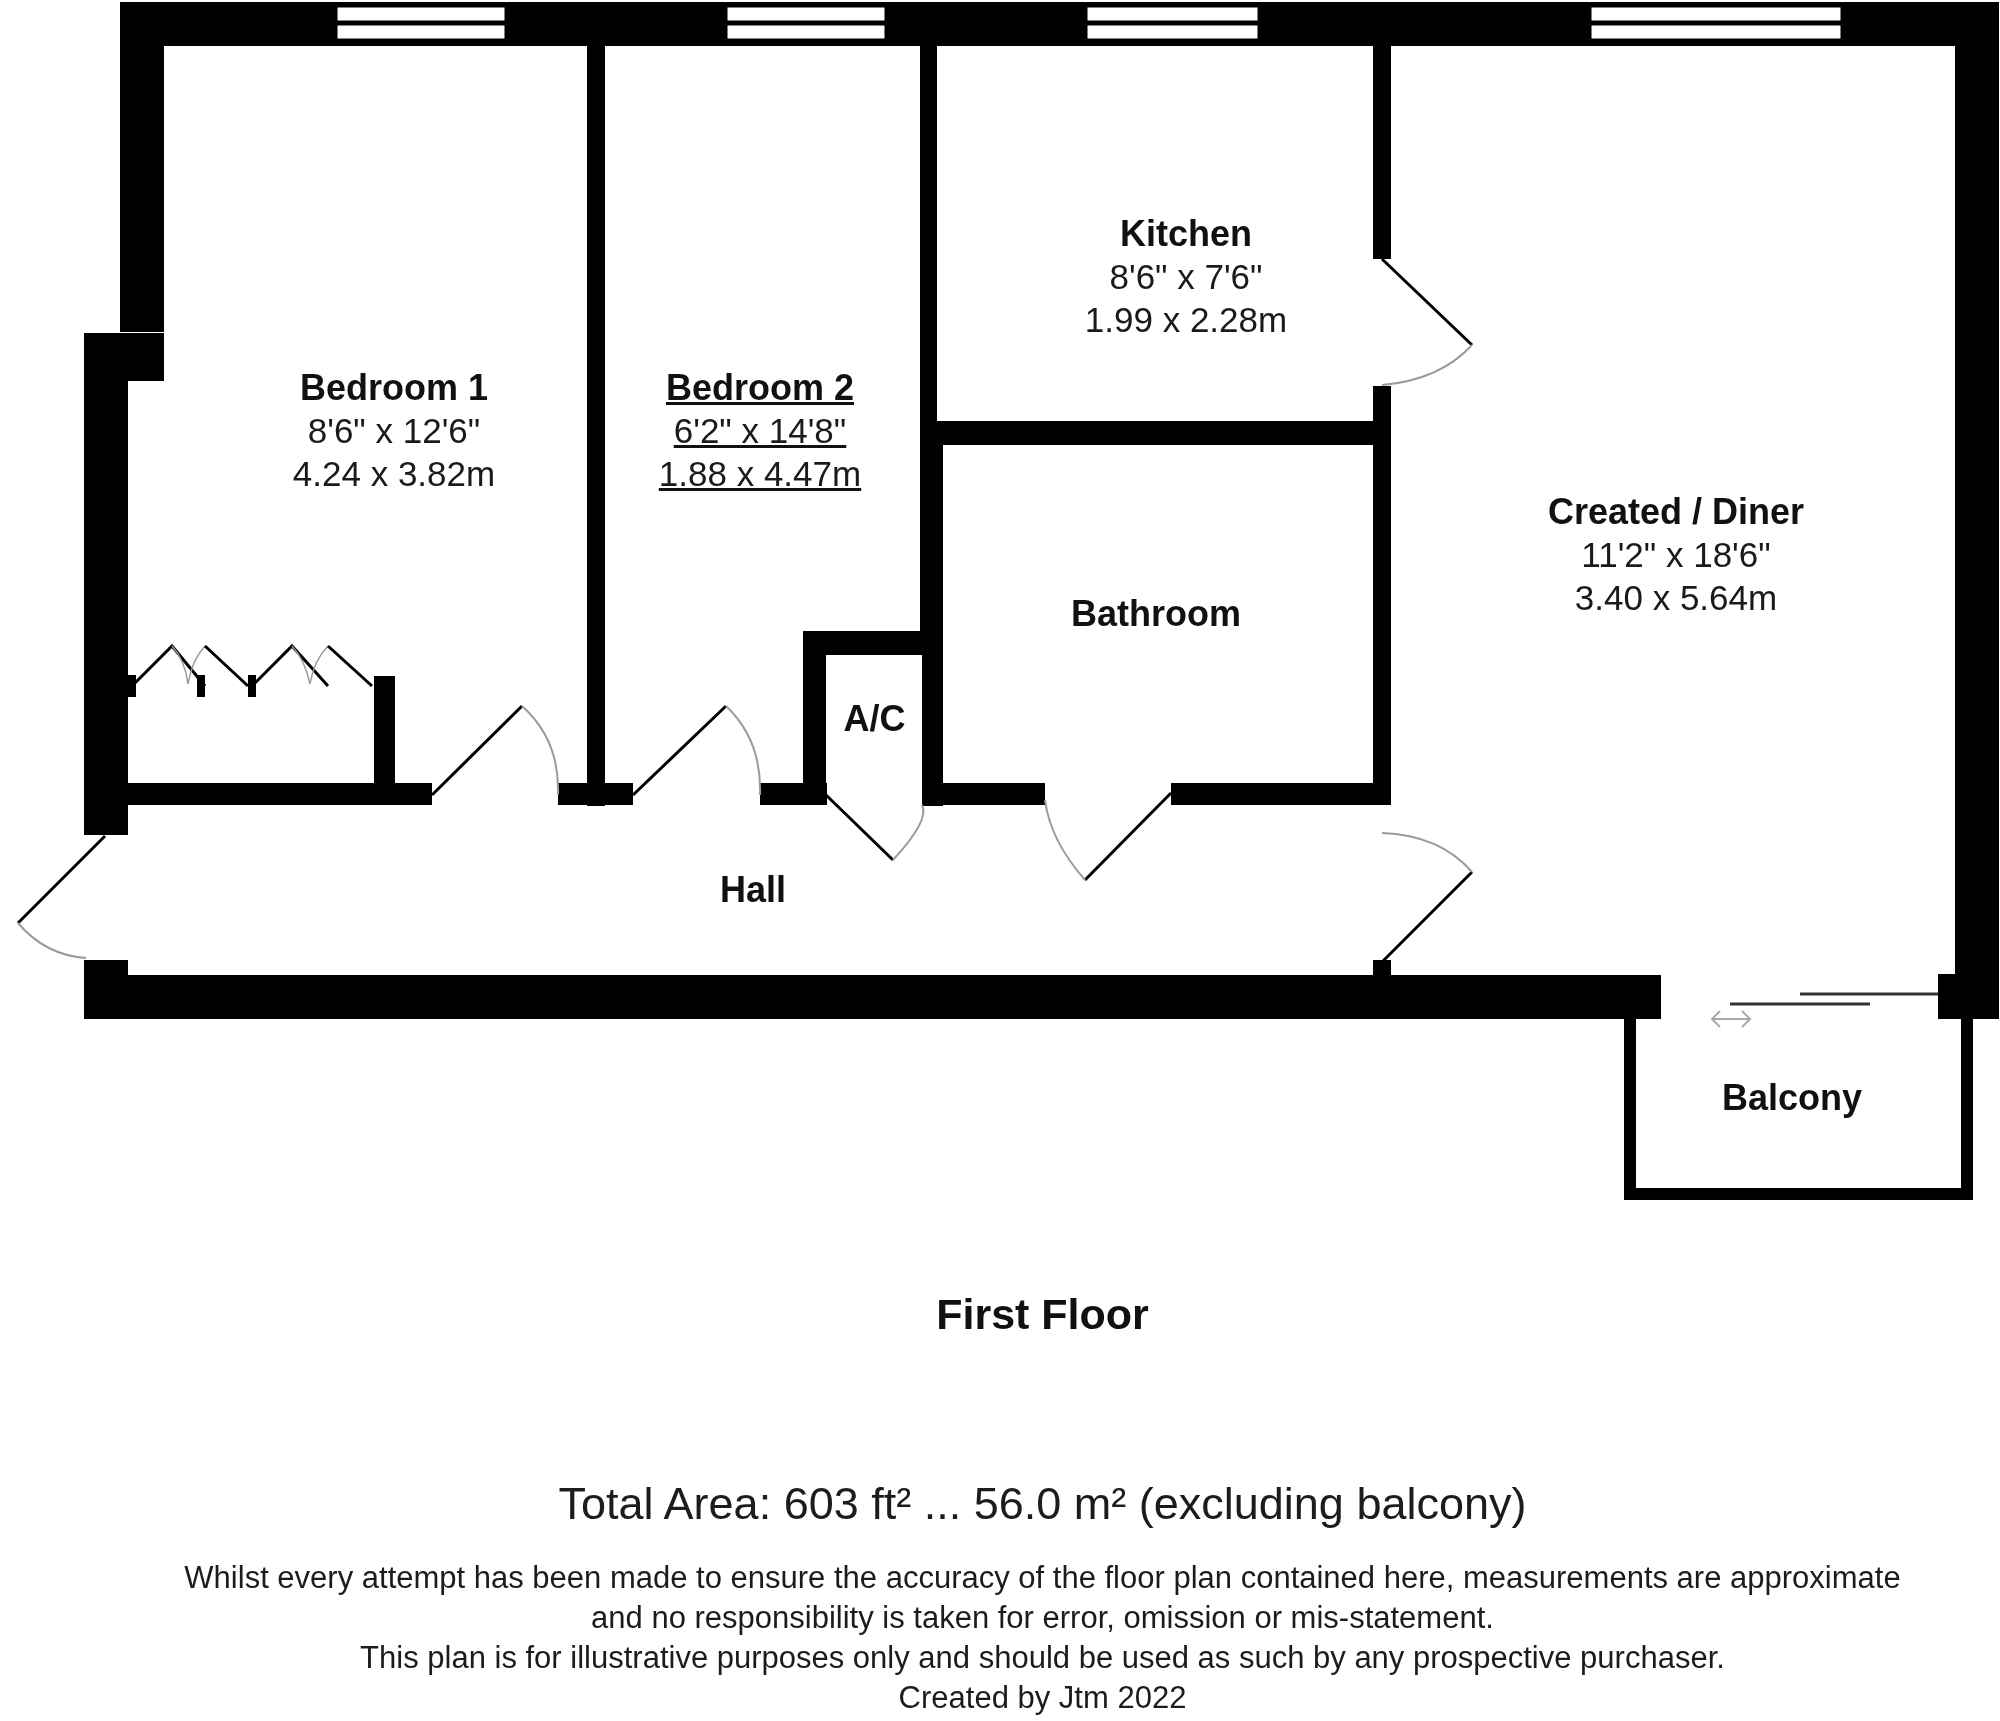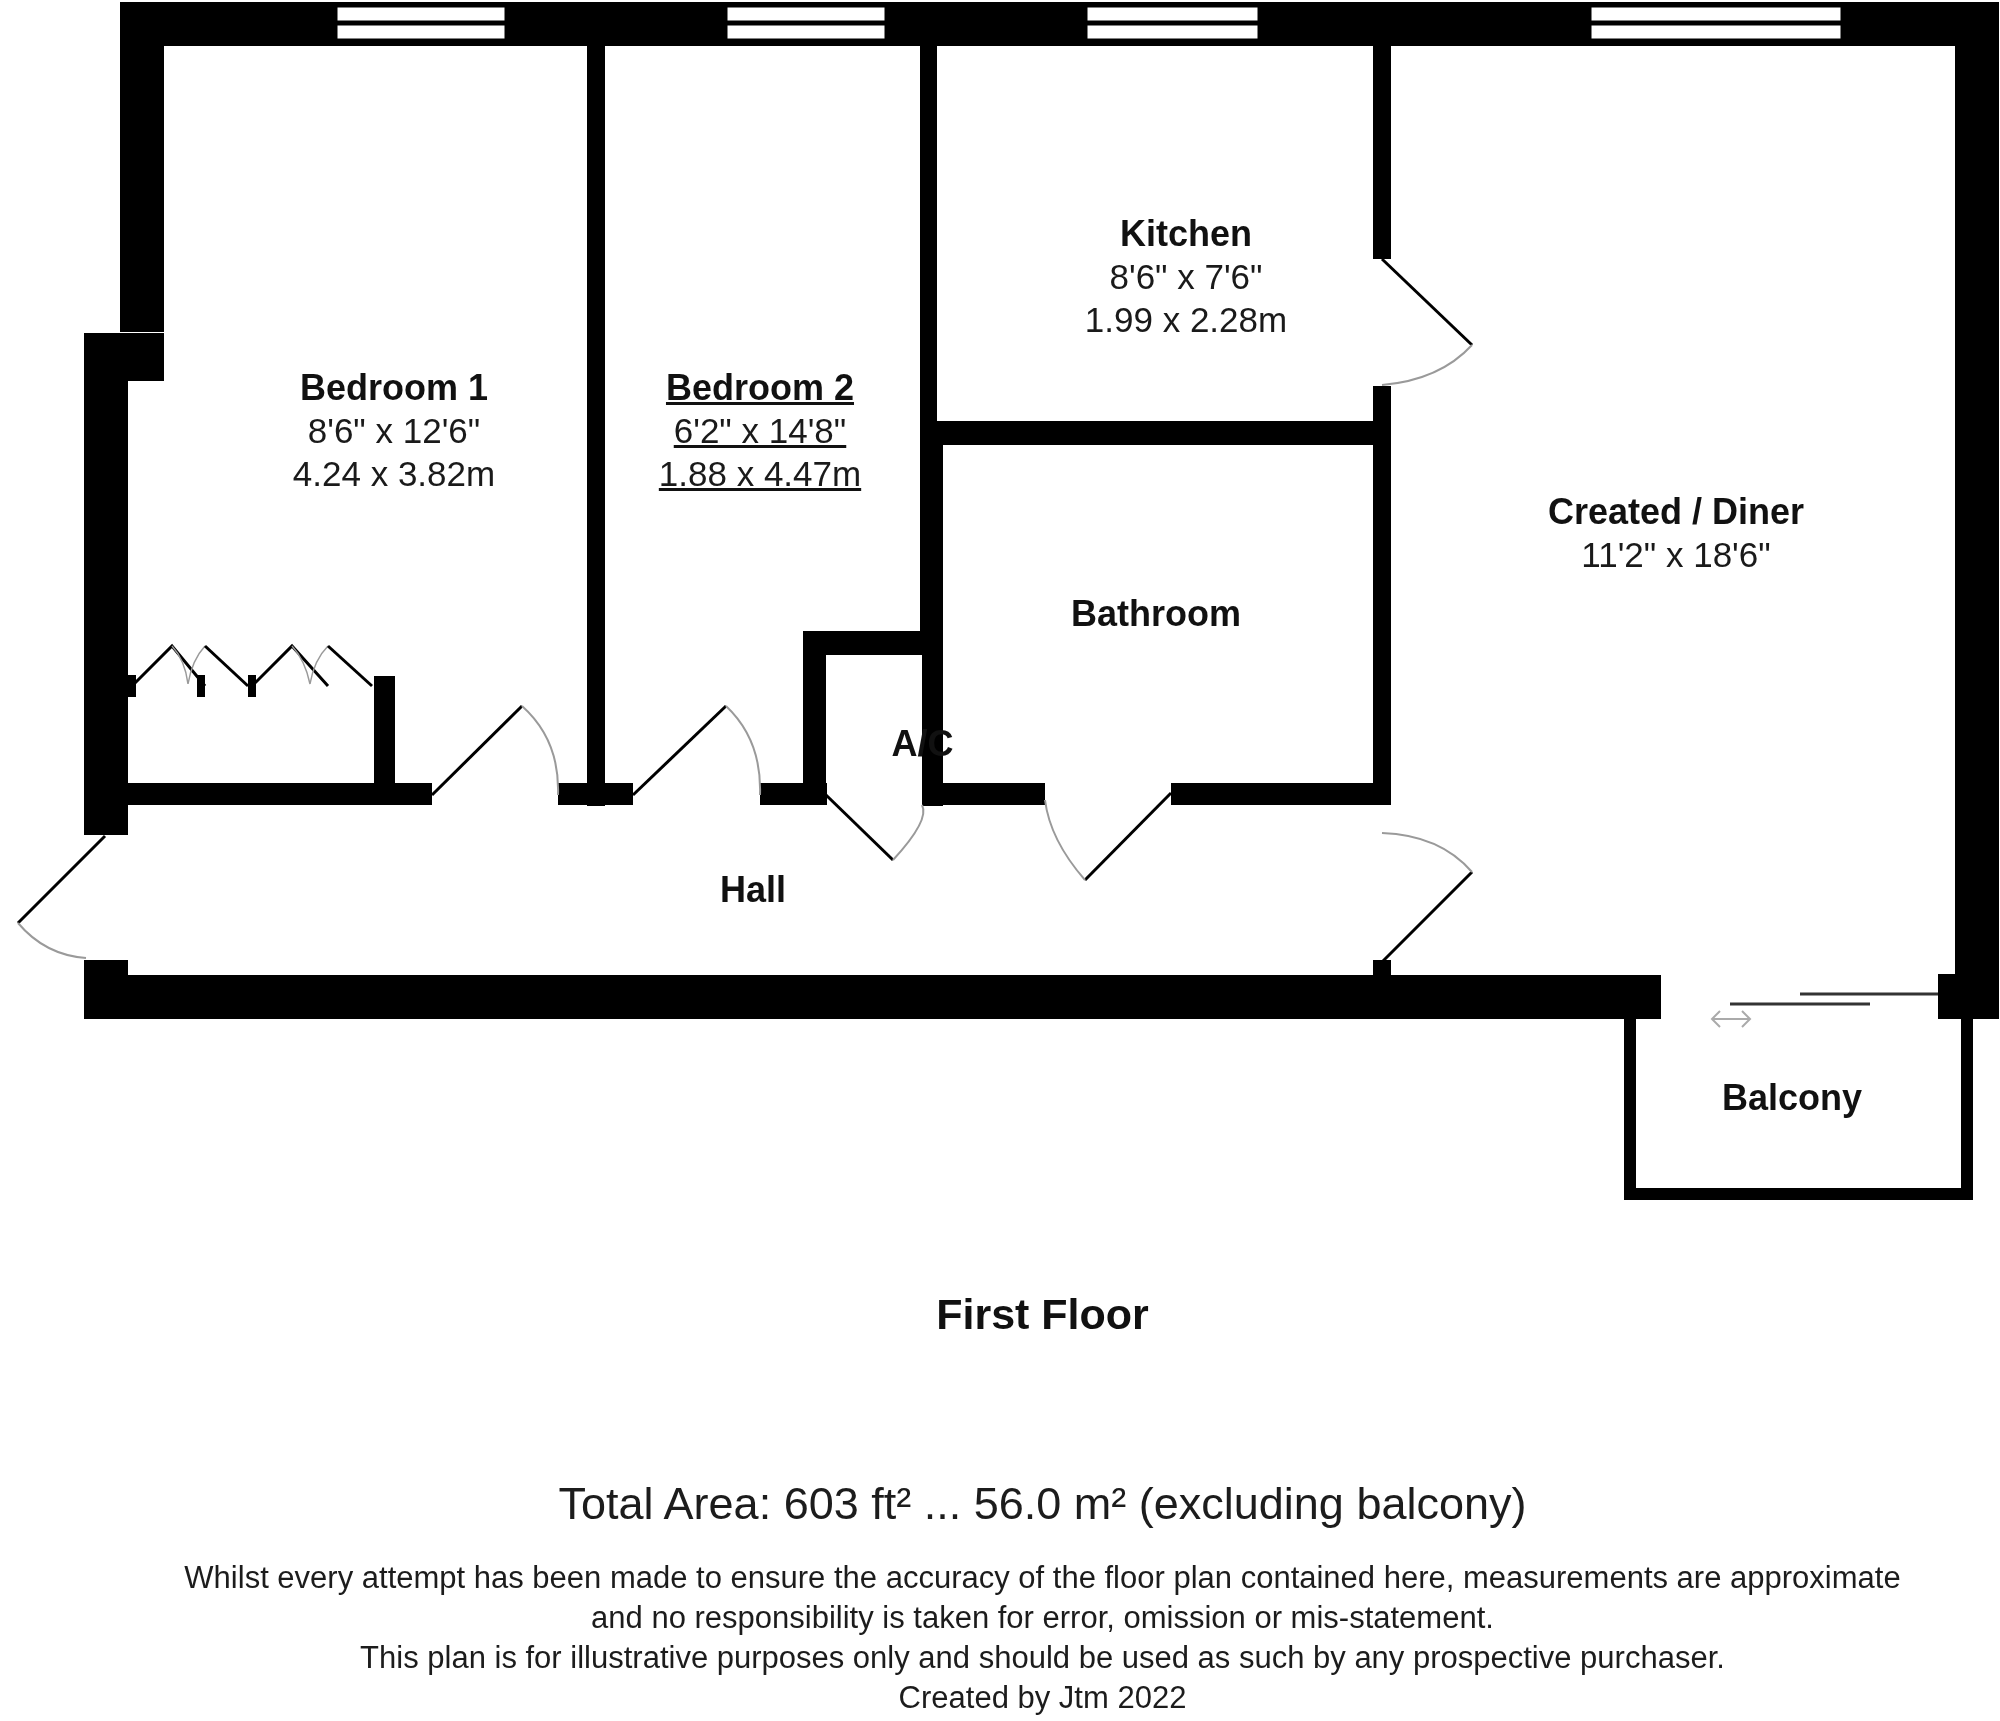--- a/index.html
+++ b/index.html
@@ -132,27 +132,28 @@
 
 <div class="label" style="left:1036px; top:212px; width:300px;">
   <span class="room-name">Kitchen</span>
   <span class="room-dim">8'6" x 7'6"</span>
   <span class="room-dim">1.99 x 2.28m</span>
 </div>
 
 <div class="label" style="left:1476px; top:490px; width:400px;">
   <span class="room-name">Created / Diner</span>
   <span class="room-dim">11'2" x 18'6"</span>
+  <span class="room-dim">3.40 x 5.64m</span>
 </div>
 
 <div class="label" style="left:1006px; top:592px; width:300px;">
   <span class="room-name">Bathroom</span>
 </div>
 
-<div class="label" style="left:826px; top:722px; width:97px;margin-left:48px;">
+<div class="label" style="left:826px; top:697px; width:97px;">
   <span class="room-name">A/C</span>
 </div>
 
 <div class="label" style="left:653px; top:868px; width:200px;">
   <span class="room-name">Hall</span>
 </div>
 
 <div class="label" style="left:1642px; top:1076px; width:300px;">
   <span class="room-name">Balcony</span>
 </div>

